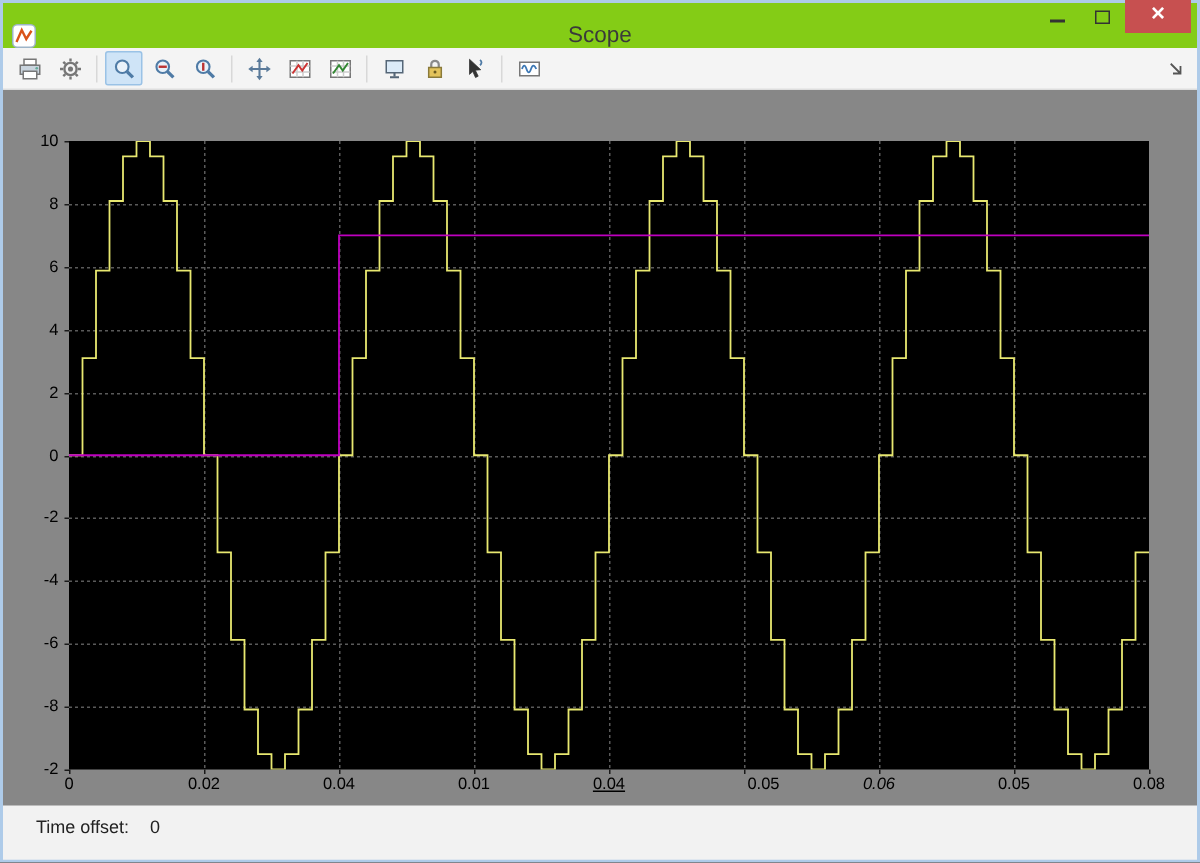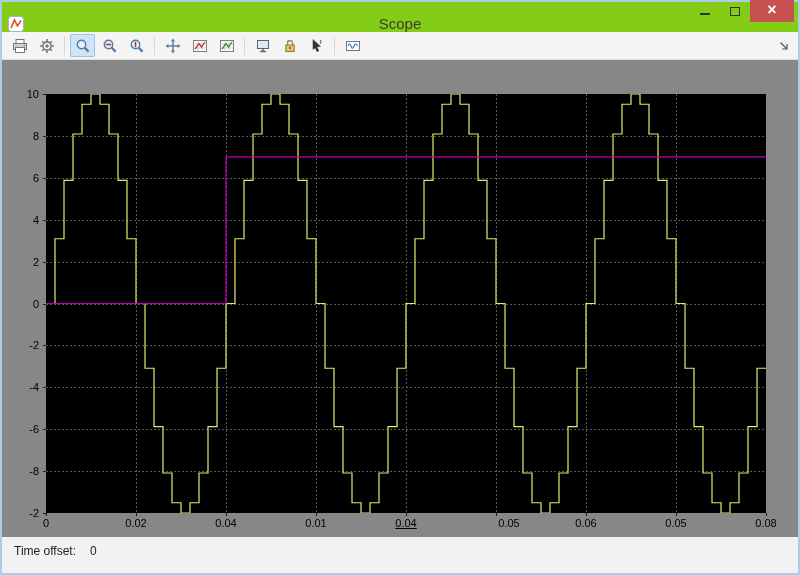--- a/index.html
+++ b/index.html
@@ -44,21 +44,21 @@
   .tb-chevron { margin-left:auto; margin-right:3px; display:flex; }
   
   .plot-region { flex:1 1 auto; background:#878787; position:relative; }
   .axes { position:absolute; left:44px; top:34px; width:720px; height:419px; background:#000; }
   .axes svg { display:block; }
   .ytick { position:absolute; left:0; width:37px; text-align:right; font-size:11px; color:#000; line-height:12px; }
   .xtick { position:absolute; width:50px; text-align:center; font-size:11px; color:#000; top:457px; line-height:12px; }
   .tickmark-y { position:absolute; width:3px; height:1px; background:#1a1a1a; left:41px; }
   .tickmark-x { position:absolute; width:1px; height:3px; background:#1a1a1a; top:453px; }
   
-  .statusbar { flex:0 0 36px; background:#f2f2f2; font-size:12px; color:#222; padding:7px 0 0 12px; }
+  .statusbar { flex:0 0 36px; background:#f2f2f2; font-size:12px; color:#222; padding:7px 0 0 22px; }
   .status-val { margin-left:14px; }
 </style>
 </head>
 <body>
 
 <div class="window">
 
   <div class="titlebar">
     <span class="app-icon">
       <svg width="16" height="16" viewBox="0 0 16 16">
@@ -263,21 +263,21 @@
       <div class="xtick" style="left: 109px;">0.02</div>
       <div class="tickmark-x" style="left: 134px;"></div>
       <div class="xtick" style="left: 199px;">0.04</div>
       <div class="tickmark-x" style="left: 224px;"></div>
       <div class="xtick" style="left: 289px;">0.01</div>
       <div class="tickmark-x" style="left: 314px;"></div>
       <div class="xtick" style="left: 379px; text-decoration: underline;">0.04</div>
       <div class="tickmark-x" style="left: 404px;"></div>
       <div class="xtick" style="left: 482px; text-align: center;">0.05</div>
       <div class="tickmark-x" style="left: 494px;"></div>
-      <div class="xtick" style="left: 559px;">0.06</div>
+      <div class="xtick" style="left: 559px; font-style: italic;">0.06</div>
       <div class="tickmark-x" style="left: 584px;"></div>
       <div class="xtick" style="left: 649px;">0.05</div>
       <div class="tickmark-x" style="left: 674px;"></div>
       <div class="xtick" style="left: 739px;">0.08</div>
       <div class="tickmark-x" style="left: 764px;"></div>
     </div>
 
   <div class="statusbar">
     <span>Time offset:</span><span class="status-val">0</span>
   </div>

